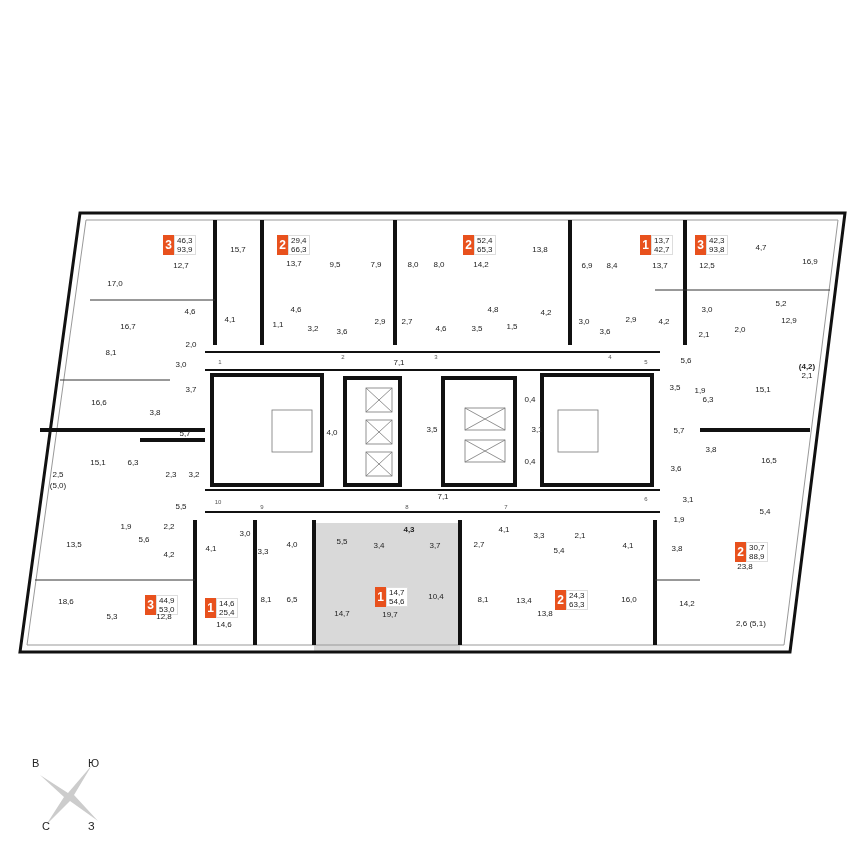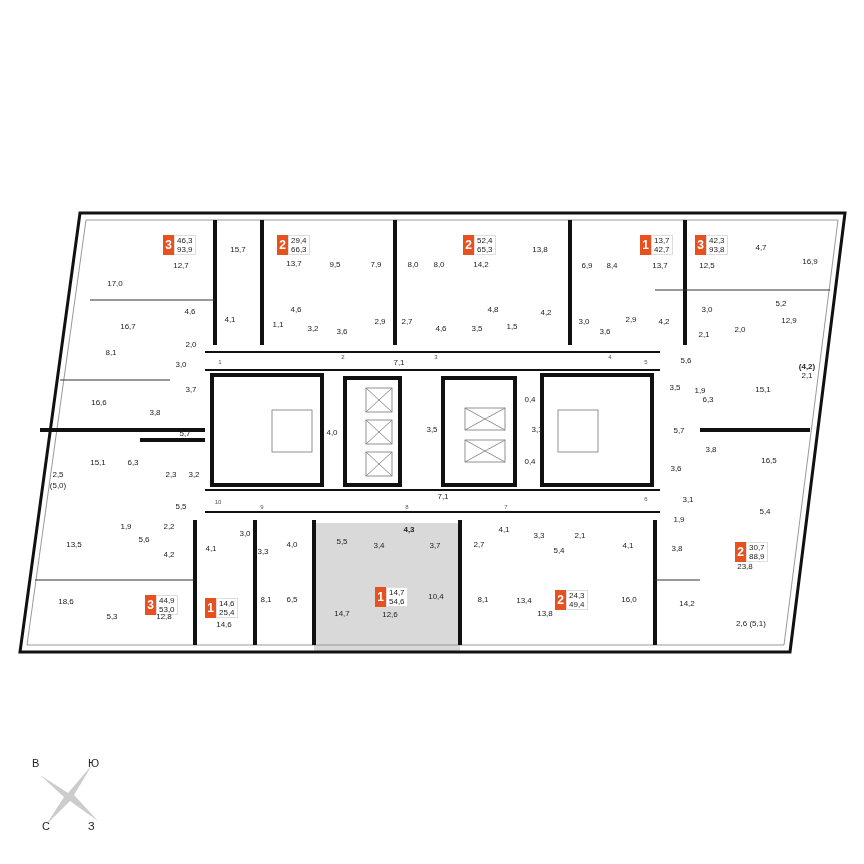--- a/index.html
+++ b/index.html
@@ -131,21 +131,21 @@
       <div class="rooms" style="background: rgb(232, 81, 29);">1</div>
       <div class="areas">
         <div>14,7</div>
         <div>54,6</div>
       </div>
     </div>
     <div class="badge" style="left: 555px; top: 600px;">
       <div class="rooms" style="background: rgb(232, 81, 29);">2</div>
       <div class="areas">
         <div>24,3</div>
-        <div>49,4</div>
+        <div>63,3</div>
       </div>
     </div>
     <div class="badge" style="left: 735px; top: 552px;">
       <div class="rooms" style="background: rgb(232, 81, 29);">2</div>
       <div class="areas">
         <div>30,7</div>
         <div>88,9</div>
       </div>
     </div>
   </div>
@@ -237,21 +237,21 @@
     <div class="room-label" style="left: 263px; top: 552px;">3,3</div>
     <div class="room-label" style="left: 224px; top: 625px;">14,6</div>
     <div class="room-label" style="left: 266px; top: 600px;">8,1</div>
     <div class="room-label" style="left: 292px; top: 545px;">4,0</div>
     <div class="room-label" style="left: 292px; top: 600px;">6,5</div>
     <div class="room-label" style="left: 342px; top: 542px;">5,5</div>
     <div class="room-label" style="left: 379px; top: 546px;">3,4</div>
     <div class="room-label" style="left: 409px; top: 530px; font-weight: bold;">4,3</div>
     <div class="room-label" style="left: 435px; top: 546px;">3,7</div>
     <div class="room-label" style="left: 342px; top: 614px;">14,7</div>
-    <div class="room-label" style="left: 390px; top: 615px;">12,6</div>
+    <div class="room-label" style="left: 390px; top: 615px;">19,7</div>
     <div class="room-label" style="left: 436px; top: 597px;">10,4</div>
     <div class="room-label" style="left: 479px; top: 545px;">2,7</div>
     <div class="room-label" style="left: 483px; top: 600px;">8,1</div>
     <div class="room-label" style="left: 504px; top: 530px;">4,1</div>
     <div class="room-label" style="left: 539px; top: 536px;">3,3</div>
     <div class="room-label" style="left: 580px; top: 536px;">2,1</div>
     <div class="room-label" style="left: 559px; top: 551px;">5,4</div>
     <div class="room-label" style="left: 524px; top: 601px;">13,4</div>
     <div class="room-label" style="left: 628px; top: 546px;">4,1</div>
     <div class="room-label" style="left: 629px; top: 600px;">16,0</div>

